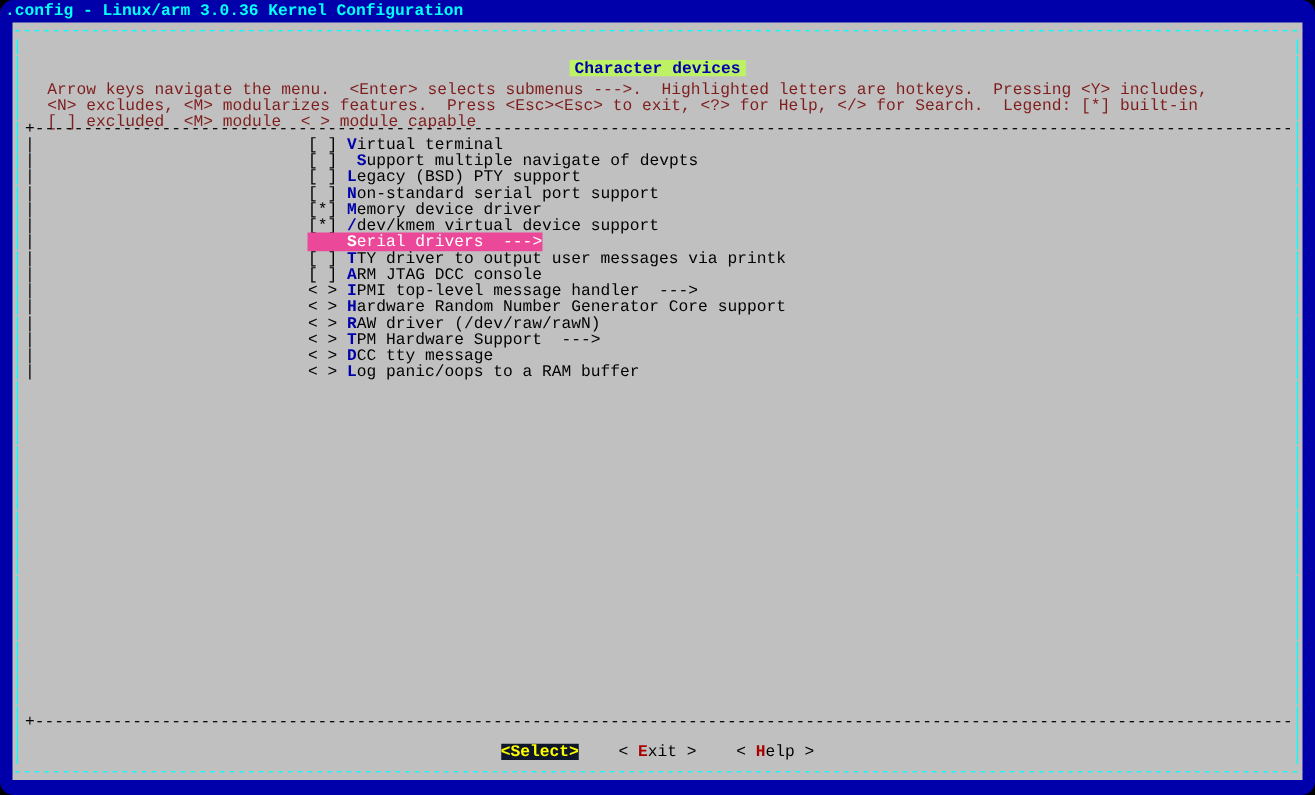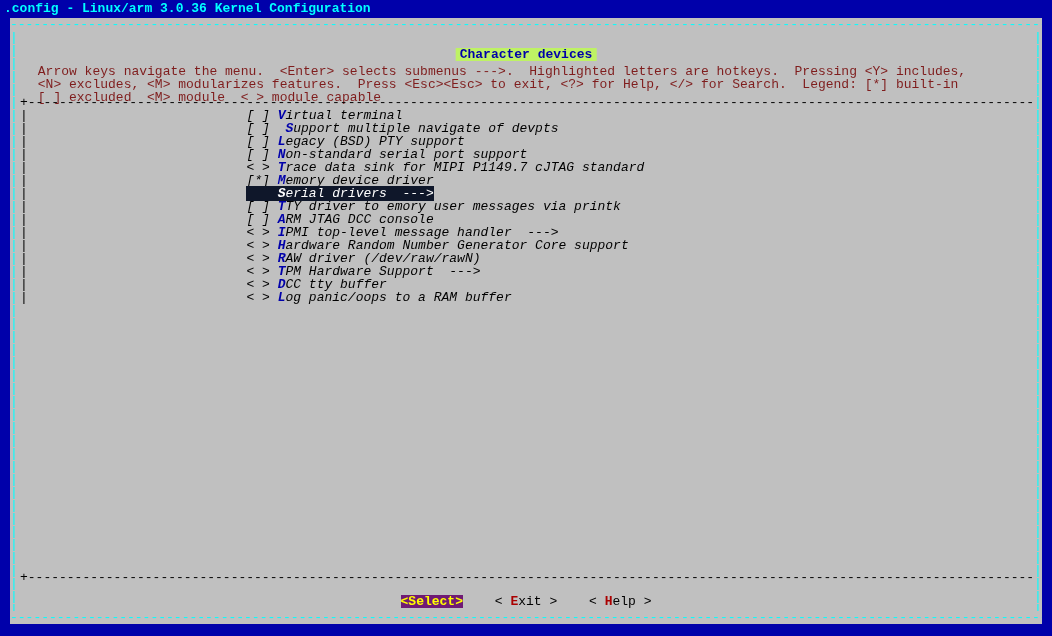--- a/index.html
+++ b/index.html
@@ -11,20 +11,21 @@
     line-height: 13px;
     width: 1052px;
     height: 636px;
     overflow: hidden;
   }
   .screen {
     background: #0000aa;
     width: 1052px;
     height: 636px;
     position: relative;
+    border-radius: 11px;
   }
   .title-bar {
     color: #00ffff;
     padding: 2px 4px;
     font-weight: bold;
   }
   .outer-box {
     position: absolute;
     top: 18px;
     left: 10px;
@@ -102,43 +103,42 @@
     top: 13px;
     bottom: 13px;
     left: 0;
     right: 0;
     overflow: hidden;
   }
   .menu-row {
     height: 13px;
     white-space: pre;
     color: #000;
-    font-style: italic;
   }
   .menu-row .pipe { color: #000; display:inline-block; width:8px; }
   .hot { color: #0000aa; font-weight: bold; }
   .selected {
-    background: #0f172a;
+    background: #ec4899;
     color: #fff;
   }
   .selected .hot { color: #fff; }
   .button-bar {
     position: absolute;
     bottom: 16px;
     left: 0;
     right: 0;
     text-align: center;
     color: #000;
   }
   .btn {
     display: inline-block;
     margin: 0 12px;
   }
   .btn-sel {
-    background: #701a75;
+    background: #0f172a;
     color: #ffff00;
     font-weight: bold;
   }
   .btn .hot { color: #aa0000; }
 </style>
 </head>
 <body>
 
 <div class="screen">
   <div class="title-bar">.config - Linux/arm 3.0.36 Kernel Configuration</div>
@@ -273,30 +273,30 @@
  &lt;N&gt; excludes, &lt;M&gt; modularizes features.  Press &lt;Esc&gt;&lt;Esc&gt; to exit, &lt;?&gt; for Help, &lt;/&gt; for Search.  Legend: [*] built-in
  [ ] excluded  &lt;M&gt; module  &lt; &gt; module capable</div>
 
     <div class="menu-box">
       <div class="menu-dash-top" id="menu-dash-top">+------------------------------------------------------------------------------------------------------------------------------------------------------------------------------------------------------------------------------------------------------------------------------------------------------------</div>
       <div class="menu-lines" id="menu-lines">
           <div class="menu-row"><span class="pipe">|</span><span>                            [ ] </span><span class="hot">V</span><span>irtual terminal</span></div>
           <div class="menu-row"><span class="pipe">|</span><span>                            [ ]  </span><span class="hot">S</span><span>upport multiple navigate of devpts</span></div>
           <div class="menu-row"><span class="pipe">|</span><span>                            [ ] </span><span class="hot">L</span><span>egacy (BSD) PTY support</span></div>
           <div class="menu-row"><span class="pipe">|</span><span>                            [ ] </span><span class="hot">N</span><span>on-standard serial port support</span></div>
-          <div class="menu-row"><span class="pipe">|</span><span>                            &lt; &gt; </span><span class="hot">T</span><span>race data sink for MIPI P1149.7 cJTAG standard</span></div>
           <div class="menu-row"><span class="pipe">|</span><span>                            [*] </span><span class="hot">M</span><span>emory device driver</span></div>
+          <div class="menu-row"><span class="pipe">|</span><span>                            [*] </span><span class="hot">/</span><span>dev/kmem virtual device support</span></div>
           <div class="menu-row"><span class="pipe">|</span><span>                            </span><span class="selected"><span>    </span><span class="hot">S</span><span>erial drivers  ---</span><span>&gt;</span></span></div>
-          <div class="menu-row"><span class="pipe">|</span><span>                            [ ] </span><span class="hot">T</span><span>TY driver to emory user messages via printk</span></div>
+          <div class="menu-row"><span class="pipe">|</span><span>                            [ ] </span><span class="hot">T</span><span>TY driver to output user messages via printk</span></div>
           <div class="menu-row"><span class="pipe">|</span><span>                            [ ] </span><span class="hot">A</span><span>RM JTAG DCC console</span></div>
           <div class="menu-row"><span class="pipe">|</span><span>                            &lt; &gt; </span><span class="hot">I</span><span>PMI top-level message handler  ---&gt;</span></div>
           <div class="menu-row"><span class="pipe">|</span><span>                            &lt; &gt; </span><span class="hot">H</span><span>ardware Random Number Generator Core support</span></div>
           <div class="menu-row"><span class="pipe">|</span><span>                            &lt; &gt; </span><span class="hot">R</span><span>AW driver (/dev/raw/rawN)</span></div>
           <div class="menu-row"><span class="pipe">|</span><span>                            &lt; &gt; </span><span class="hot">T</span><span>PM Hardware Support  ---&gt;</span></div>
-          <div class="menu-row"><span class="pipe">|</span><span>                            &lt; &gt; </span><span class="hot">D</span><span>CC tty buffer</span></div>
+          <div class="menu-row"><span class="pipe">|</span><span>                            &lt; &gt; </span><span class="hot">D</span><span>CC tty message</span></div>
           <div class="menu-row"><span class="pipe">|</span><span>                            &lt; &gt; </span><span class="hot">L</span><span>og panic/oops to a RAM buffer</span></div>
         </div>
       <div class="menu-dash-bot" id="menu-dash-bot" style="position:absolute;bottom:0;left:0;right:0;">+------------------------------------------------------------------------------------------------------------------------------------------------------------------------------------------------------------------------------------------------------------------------------------------------------------</div>
     </div>
 
     <div class="button-bar">
       <span class="btn btn-sel">&lt;Select&gt;</span>
       <span class="btn"><span>&lt; </span><span class="hot">E</span><span>xit &gt;</span></span>
       <span class="btn"><span>&lt; </span><span class="hot">H</span><span>elp &gt;</span></span>
     </div>

